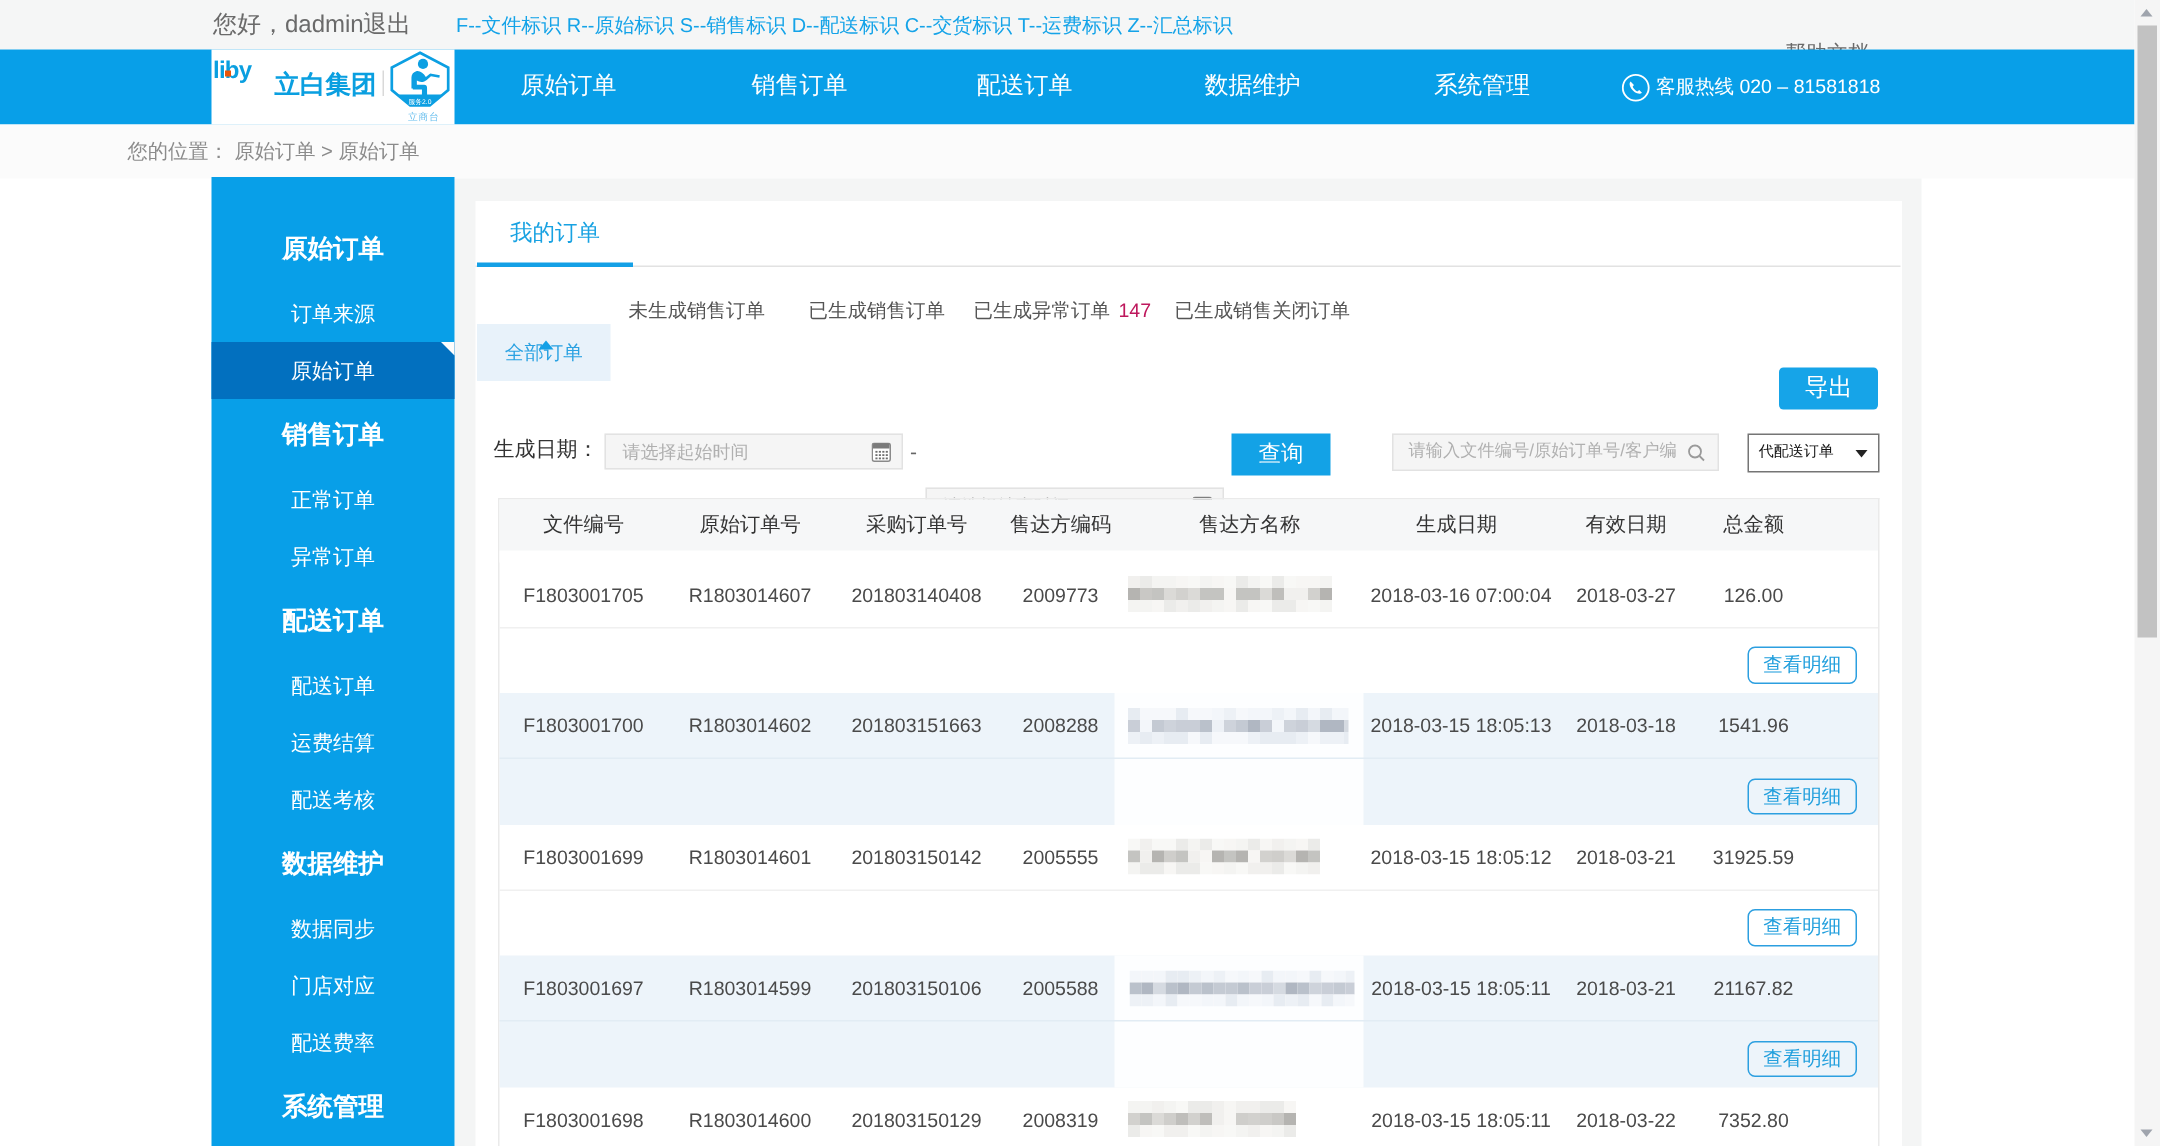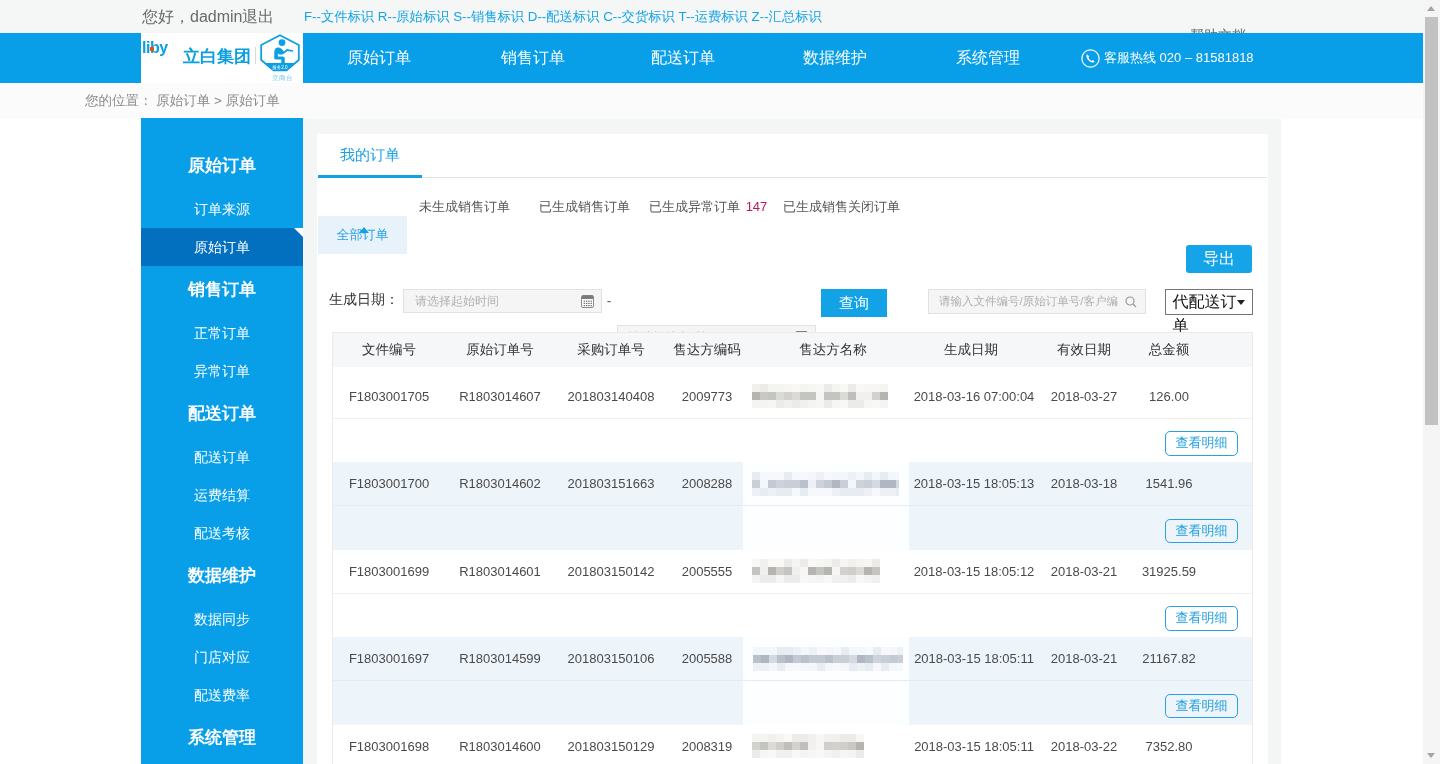--- a/index.html
+++ b/index.html
@@ -39,21 +39,21 @@
 .tabline-active { left:1px; top:41px; width:104px; height:3px; background:#14a0e6; }
 .subtab-active { left:1px; top:54px; width:89px; height:38px; background:#e8f2fa; color:#2aa2e2; font-size:13px; text-align:center; line-height:38px;margin-top:28px; }
 .subtab { top:54px; height:38px; line-height:38px; font-size:13px; color:#555; }
 .subtri { left:42px; top:93px; width:0; height:0; border-left:5px solid transparent; border-right:5px solid transparent; border-bottom:6px solid #14a0e6; }
 .btn-export { left:869px; top:111.5px; width:66px; height:28px; background:#16a4e8; border-radius:3px; color:#fff; font-size:16px; text-align:center; line-height:28px; }
 .qlabel { left:12px; top:150px; height:30px; line-height:30px; font-size:14px; color:#333; }
 .dinput { top:155.5px; width:199px; height:24px; background:#f5f5f5; border:1px solid #e2e2e2; font-size:12px; color:#b0b0b0; line-height:22px; padding-left:11px; }
 .dash { left:286px; top:155px; width:12px; text-align:center; height:25px; line-height:25px; color:#666; font-size:14px; }
 .btn-query { left:504px; top:155px; width:66px; height:28px; background:#13a2e6; color:#fff; font-size:15px; text-align:center; line-height:28px; }
 .sinput { left:599px; top:155.5px; width:218px; height:25px; background:#f5f5f5; border:1px solid #e2e2e2; font-size:11.5px; color:#b0b0b0; line-height:23px; padding-left:10px; padding-right:22px; white-space:nowrap; overflow:hidden;margin-left:12px; }
-.select { left:847.5px; top:155.3px; width:88px; height:26.5px; background:#fff; border:1px solid #757575; font-size:16px; color:#111; line-height:24.5px; padding-left:7px; }
+.select { left:847.5px; top:155.3px; width:88px; height:26.5px; background:#fff; border:1px solid #757575; font-size:10px; color:#111; line-height:24.5px; padding-left:7px; }
 .select .car { position:absolute; right:7px; top:10px; width:0; height:0; border-left:4px solid transparent; border-right:4px solid transparent; border-top:5px solid #222; }
 
 
 #tbl { left:15px; top:198px; width:921px; border:1px solid #eaeaea; border-bottom:none; }
 #tbl .hrow { height:34px; background:#f6f7f8; position:relative; }
 #tbl .hrow span, #tbl .drow span { position:absolute; top:0; height:100%; text-align:center; white-space:nowrap; }
 #tbl .hrow span { line-height:34px; font-size:13.5px; color:#333; }
 #tbl .spacer { height:8px; background:#fff; }
 .grp { height:87.5px; position:relative; }
 .grp.blue { background:#edf4fa; }

